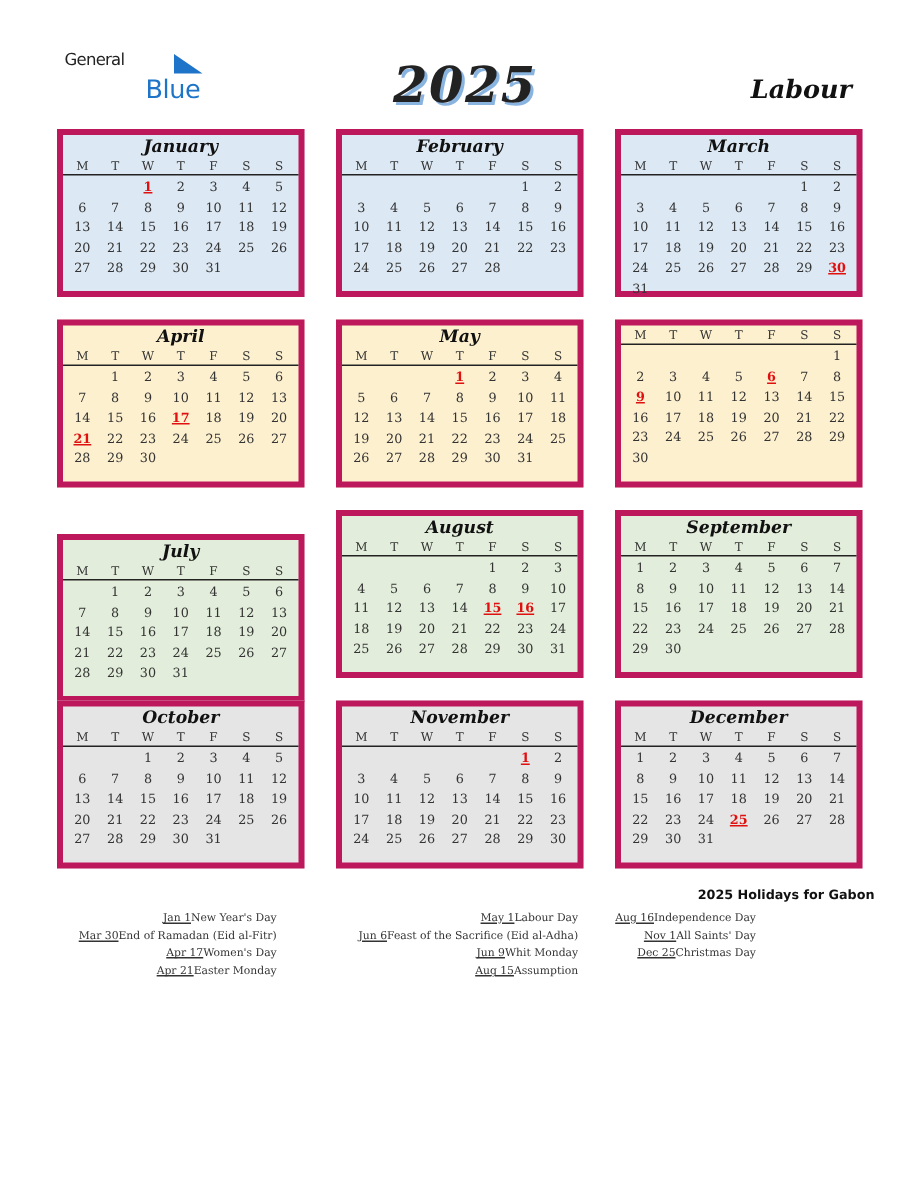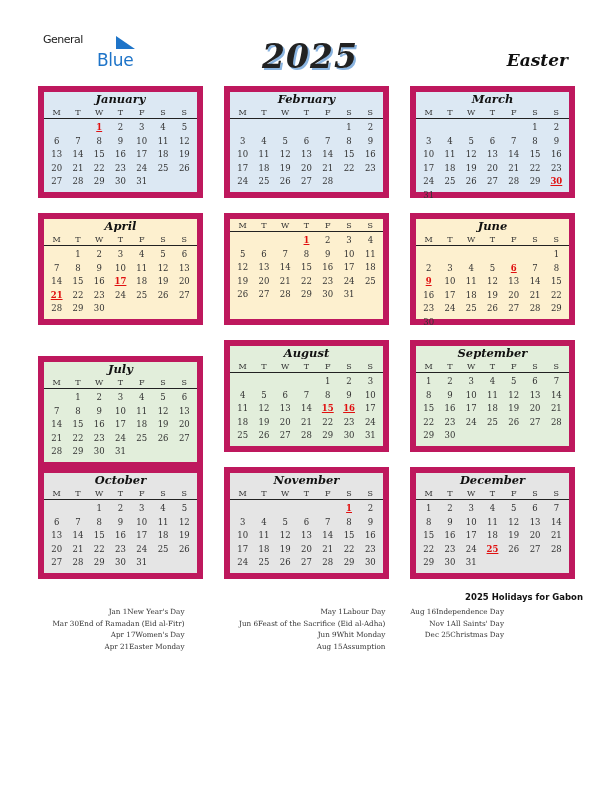--- a/index.html
+++ b/index.html
@@ -7,49 +7,49 @@
   body { position: relative; font-family: "DejaVu Serif", serif; color: #333; }
 
   .logo { position: absolute; left: 43px; top: 33px; width: 95px; height: 40px; }
   .logo .general { position: absolute; left: 0; top: 0; font-family: "DejaVu Sans", sans-serif; font-size: 11px; color: #222; letter-spacing: -0.5px; }
   .logo .blue { position: absolute; left: 54px; top: 17px; font-family: "DejaVu Sans", sans-serif; font-size: 17px; color: #1e74c8; letter-spacing: -0.3px; }
   .logo .tri { position: absolute; left: 73px; top: 3px; width: 0; height: 0; border-left: 19px solid #1e74c8; border-top: 13px solid transparent; }
 
   .year { position: absolute; left: 262px; top: 37px; font-family: "DejaVu Serif", serif; font-style: italic; font-weight: bold; font-size: 33px; color: #222; text-shadow: 2px 2px 0 #8ab4e0; letter-spacing: 1px; }
   .country { position: absolute; right: 44px; top: 50px; font-family: "DejaVu Serif", serif; font-style: italic; font-weight: bold; font-size: 17px; color: #111; }
 
-  .month { position: absolute; width: 165px; height: 112px; border: 6px solid #be185d; }
+  .month { position: absolute; width: 165px; height: 112px; border: 4px solid #be185d; }
   .month .mtitle { height: 14px; text-align: center; font-style: italic; font-weight: bold; font-size: 11.5px; line-height: 15px; color: #111; }
   .month .dow { display: grid; grid-template-columns: repeat(7, 1fr); height: 13px; border-bottom: 1px solid #222; font-size: 8px; line-height: 13px; text-align: center; color: #333; padding: 0 2px; }
   .month .days { display: grid; grid-template-columns: repeat(7, 1fr); grid-auto-rows: 13.6px; padding: 2px 2px 0 2px; font-size: 8.5px; text-align: center; color: #333; line-height: 13.6px; }
   .month .days span.hol { color: #e01010; font-weight: bold; text-decoration: underline; }
 
   .blue-bg { background: #dce8f3; }
   .yellow-bg { background: #fdf0cf; }
   .green-bg { background: #e2eedb; }
   .peach-bg { background: #e5e5e5; }
 
   .holidays { position: absolute; left: 43px; top: 592px; width: 540px; text-align: right; }
   .holidays .htitle { font-family: "DejaVu Sans", sans-serif; font-weight: bold; font-size: 8.5px; color: #111; margin-bottom: 4px; }
   .hcols { position: relative; height: 50px; }
   .hcol { position: absolute; top: 0; }
   .hrow { height: 11.7px; font-size: 7.2px; line-height: 11.7px; color: #333; white-space: nowrap; }
-  .hrow .hd { display: inline-block; width: 36px; }
+  .hrow .hd { display: inline-block; width: 36px; text-decoration: underline; }
 </style>
 </head>
 <body>
 
 <div class="logo">
   <span class="general">General</span>
   <span class="tri"></span>
   <span class="blue">Blue</span>
 </div>
 
 <div class="year">2025</div>
-<div class="country">Easter</div>
+<div class="country">Labour</div>
 
 <div id="months">
     <div class="month blue-bg" style="left: 38px; top: 86px;">
       <div class="mtitle">January</div>
       <div class="dow">
         <span>M</span>
         <span>T</span>
         <span>W</span>
         <span>T</span>
         <span>F</span>
@@ -228,20 +228,21 @@
         <span>24</span>
         <span>25</span>
         <span>26</span>
         <span>27</span>
         <span>28</span>
         <span>29</span>
         <span>30</span>
       </div>
     </div>
     <div class="month yellow-bg" style="left: 224px; top: 213px;">
+      <div class="mtitle">May</div>
       <div class="dow">
         <span>M</span>
         <span>T</span>
         <span>W</span>
         <span>T</span>
         <span>F</span>
         <span>S</span>
         <span>S</span>
       </div>
       <div class="days">
@@ -275,21 +276,20 @@
         <span>25</span>
         <span>26</span>
         <span>27</span>
         <span>28</span>
         <span>29</span>
         <span>30</span>
         <span>31</span>
       </div>
     </div>
     <div class="month yellow-bg" style="left: 410px; top: 213px;">
-      <div class="mtitle">June</div>
       <div class="dow">
         <span>M</span>
         <span>T</span>
         <span>W</span>
         <span>T</span>
         <span>F</span>
         <span>S</span>
         <span>S</span>
       </div>
       <div class="days">

